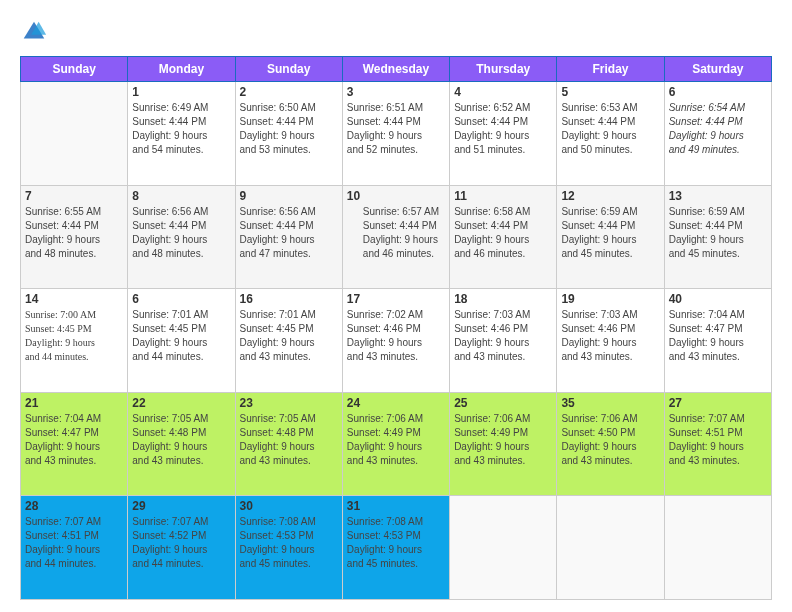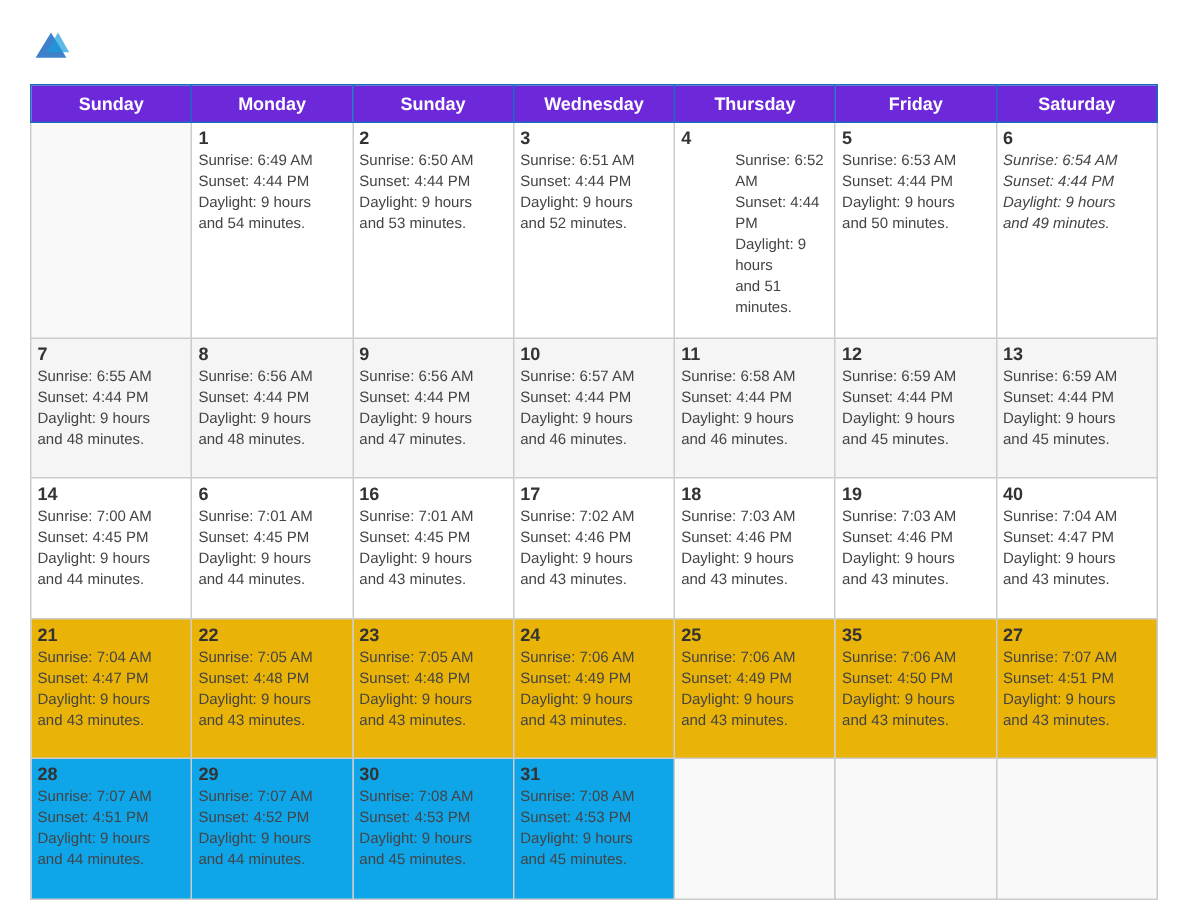--- a/index.html
+++ b/index.html
@@ -54,21 +54,21 @@
       margin-top: 2px;
     }
     .calendar {
       flex: 1;
       border: 1px solid #ccc;
       border-collapse: collapse;
       width: 100%;
       table-layout: fixed;
     }
     .calendar th {
-      background: #6d28d9;
+      background: #8b5cf6;
       color: #fff;
       text-align: center;
       font-size: 12px;
       font-weight: bold;
       padding: 5px 2px;
       border: 1px solid #1a6bbf;
     }
     .calendar td {
       border: 1px solid #ccc;
       vertical-align: top;
@@ -143,21 +143,21 @@
           </td>
           <td>
             <span class="day-num">3</span>
             <div class="day-info" style="white-space: pre-line;">Sunrise: 6:51 AM
 Sunset: 4:44 PM
 Daylight: 9 hours
 and 52 minutes.</div>
           </td>
           <td>
             <span class="day-num">4</span>
-            <div class="day-info" style="white-space: pre-line; margin-left: 36px;">Sunrise: 6:52 AM
+            <div class="day-info" style="white-space: pre-line;">Sunrise: 6:52 AM
 Sunset: 4:44 PM
 Daylight: 9 hours
 and 51 minutes.</div>
           </td>
           <td>
             <span class="day-num">5</span>
             <div class="day-info" style="white-space: pre-line;">Sunrise: 6:53 AM
 Sunset: 4:44 PM
 Daylight: 9 hours
 and 50 minutes.</div>
@@ -187,21 +187,21 @@
           </td>
           <td>
             <span class="day-num">9</span>
             <div class="day-info" style="white-space: pre-line;">Sunrise: 6:56 AM
 Sunset: 4:44 PM
 Daylight: 9 hours
 and 47 minutes.</div>
           </td>
           <td>
             <span class="day-num">10</span>
-            <div class="day-info" style="white-space: pre-line;">Sunrise: 6:57 AM
+            <div class="day-info" style="white-space: pre-line; margin-left: 16px;">Sunrise: 6:57 AM
 Sunset: 4:44 PM
 Daylight: 9 hours
 and 46 minutes.</div>
           </td>
           <td>
             <span class="day-num">11</span>
             <div class="day-info" style="white-space: pre-line;">Sunrise: 6:58 AM
 Sunset: 4:44 PM
 Daylight: 9 hours
 and 46 minutes.</div>
@@ -217,21 +217,21 @@
             <span class="day-num">13</span>
             <div class="day-info" style="white-space: pre-line;">Sunrise: 6:59 AM
 Sunset: 4:44 PM
 Daylight: 9 hours
 and 45 minutes.</div>
           </td>
         </tr>
         <tr style="background: rgb(255, 255, 255);">
           <td>
             <span class="day-num">14</span>
-            <div class="day-info" style="white-space: pre-line;">Sunrise: 7:00 AM
+            <div class="day-info" style="white-space: pre-line; font-family: Liberation Serif, serif;">Sunrise: 7:00 AM
 Sunset: 4:45 PM
 Daylight: 9 hours
 and 44 minutes.</div>
           </td>
           <td>
             <span class="day-num">6</span>
             <div class="day-info" style="white-space: pre-line;">Sunrise: 7:01 AM
 Sunset: 4:45 PM
 Daylight: 9 hours
 and 44 minutes.</div>
@@ -265,21 +265,21 @@
 and 43 minutes.</div>
           </td>
           <td>
             <span class="day-num">40</span>
             <div class="day-info" style="white-space: pre-line;">Sunrise: 7:04 AM
 Sunset: 4:47 PM
 Daylight: 9 hours
 and 43 minutes.</div>
           </td>
         </tr>
-        <tr style="background: #eab308;">
+        <tr style="background: #bef264;">
           <td>
             <span class="day-num">21</span>
             <div class="day-info" style="white-space: pre-line;">Sunrise: 7:04 AM
 Sunset: 4:47 PM
 Daylight: 9 hours
 and 43 minutes.</div>
           </td>
           <td>
             <span class="day-num">22</span>
             <div class="day-info" style="white-space: pre-line;">Sunrise: 7:05 AM

